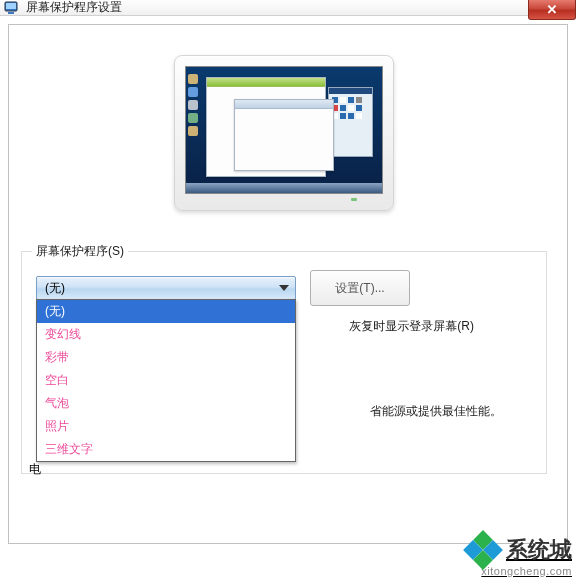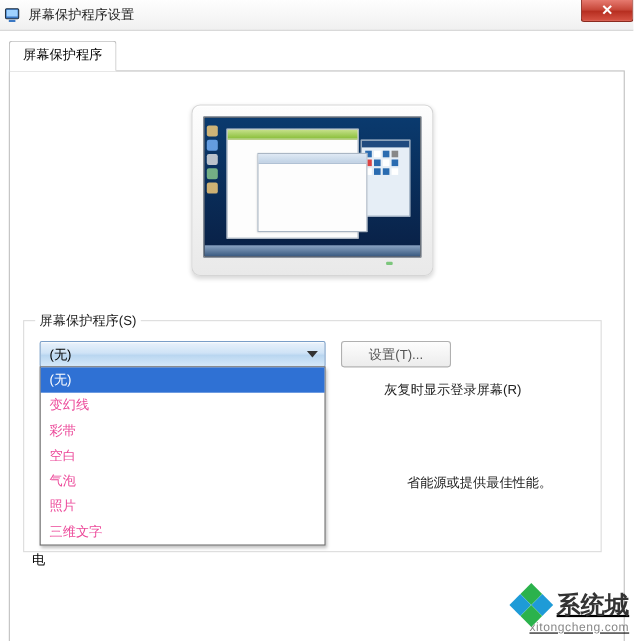--- a/index.html
+++ b/index.html
@@ -6,21 +6,21 @@
   body {
     font-family: "Microsoft YaHei", "SimSun", Tahoma, sans-serif;
     font-size: 12px;
     background: #fff;
     width: 576px;
     height: 583px;
     overflow: hidden;
     position: relative;
   }
   .titlebar {
-    height: 28px;
+    height: 16px;
     background: linear-gradient(to bottom, #fefefe, #f0f0f0);
     border-bottom: 1px solid #d0d0d0;
     display: flex;
     align-items: center;
     padding: 0 4px;
     position: relative;
   }
   .titlebar .icon {
     width: 16px; height: 16px;
     margin-right: 6px;
@@ -216,21 +216,21 @@
     font-size: 12px;
     color: #ec4899;
     cursor: pointer;
   }
   .dropdown .item.sel {
     background: #2f71d4;
     color: #fff;
   }
   .btn {
     min-width: 100px;
-    height: 24px;
+    height: 36px;
     border: 1px solid #b0b0b0;
     background: linear-gradient(to bottom, #fdfdfd, #ececec);
     border-radius: 3px;
     font-size: 12px;
     color: #555;
     padding: 0 14px;
     cursor: pointer;
   }
 
   .resume-text {
@@ -308,23 +308,20 @@
       <rect x="4" y="12" width="6" height="2" fill="#3a78c4"></rect>
     </svg>
   </span>
   <span class="title">屏幕保护程序设置</span>
   <div class="close-btn">
     <span>✕</span>
   </div>
 </div>
 
 <div class="client">
-  <div class="tabstrip">
-    <div class="tab">屏幕保护程序</div>
-  </div>
 
   <div class="tabpanel">
 
     <div class="monitor-area">
       <div class="monitor">
         <div class="monitor-screen">
           <div class="monitor-desktop"></div>
           <div class="mon-icons-left">
             <div></div>
               <div></div>

